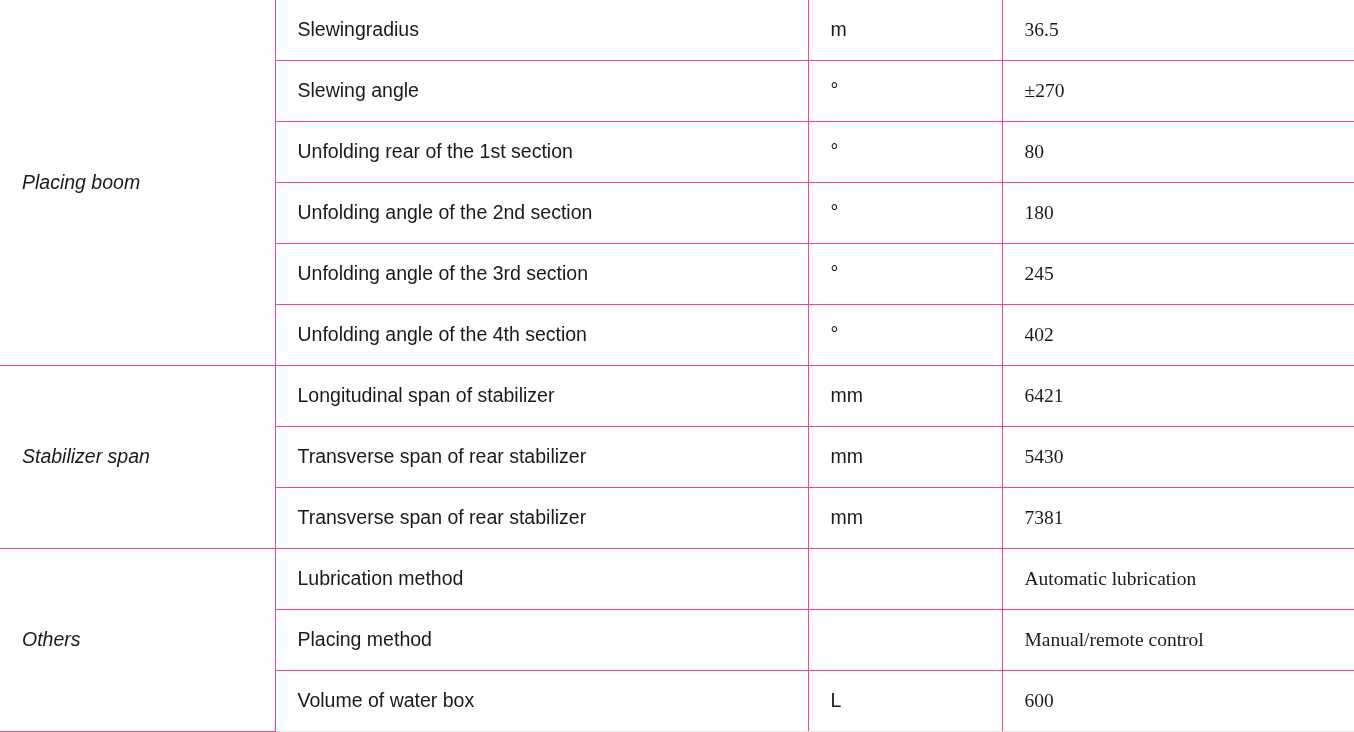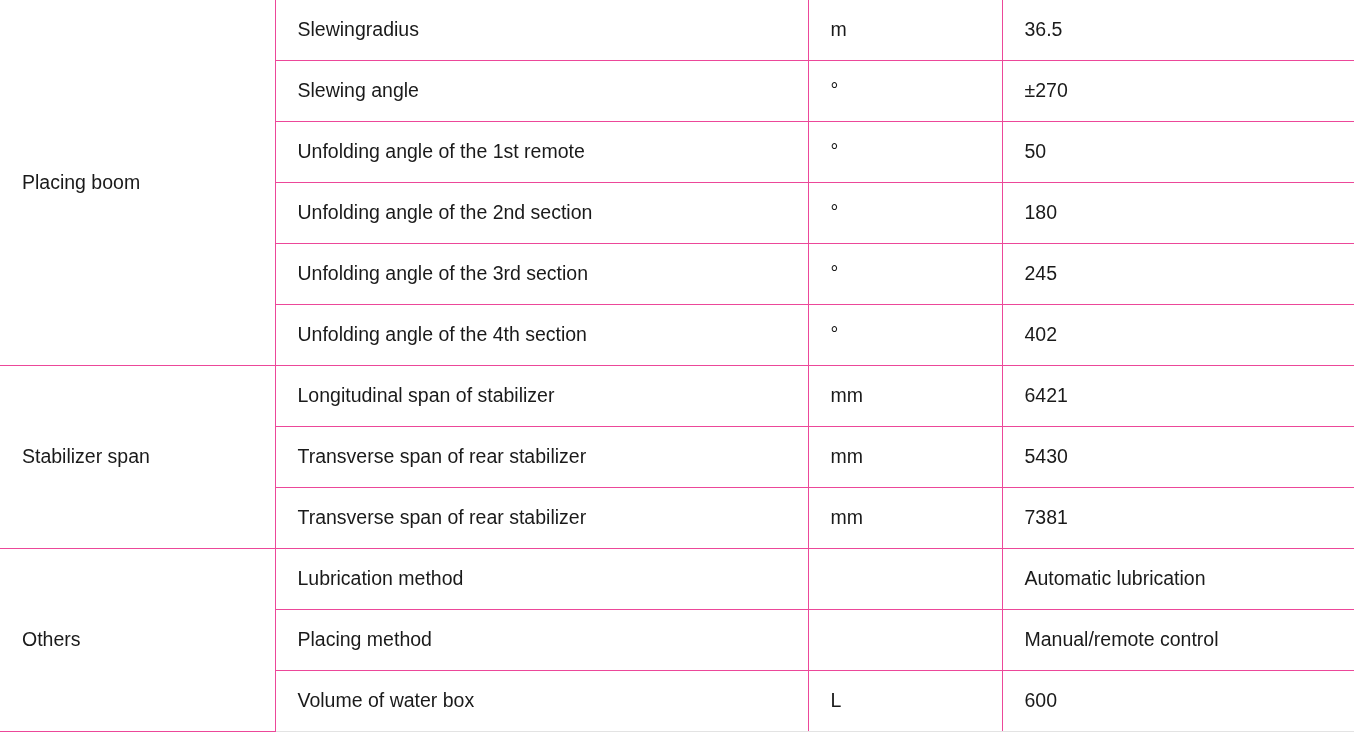--- a/index.html
+++ b/index.html
@@ -33,23 +33,25 @@
     vertical-align: middle;
     background: #ffffff;
     font-weight: 400;
     color: #1a1a1a;
     white-space: nowrap;
     overflow: hidden;
     text-overflow: ellipsis;
   }
   .spec-table td.group-cell {
     border-left: none;
+    font-style: italic;
   }
   .spec-table td.value-cell {
     border-right: none;
+    font-family: Liberation Serif, serif;
   }
   .spec-table tr.first-row td {
     border-top: none;
   }
   .spec-table tr.last-row td {
     border-bottom: 1px solid #e3e3e3;
   }
   .spec-table td.unit-cell { }
 </style>
 </head>
@@ -69,23 +71,23 @@
       <td class="param-cell">Slewingradius</td>
       <td class="unit-cell">m</td>
       <td class="value-cell">36.5</td>
     </tr>
     <tr>
       <td class="param-cell">Slewing angle</td>
       <td class="unit-cell">°</td>
       <td class="value-cell">±270</td>
     </tr>
     <tr>
-      <td class="param-cell">Unfolding angle of the 1st remote</td>
+      <td class="param-cell">Unfolding rear of the 1st section</td>
       <td class="unit-cell">°</td>
-      <td class="value-cell">50</td>
+      <td class="value-cell">80</td>
     </tr>
     <tr>
       <td class="param-cell">Unfolding angle of the 2nd section</td>
       <td class="unit-cell">°</td>
       <td class="value-cell">180</td>
     </tr>
     <tr>
       <td class="param-cell">Unfolding angle of the 3rd section</td>
       <td class="unit-cell">°</td>
       <td class="value-cell">245</td>

